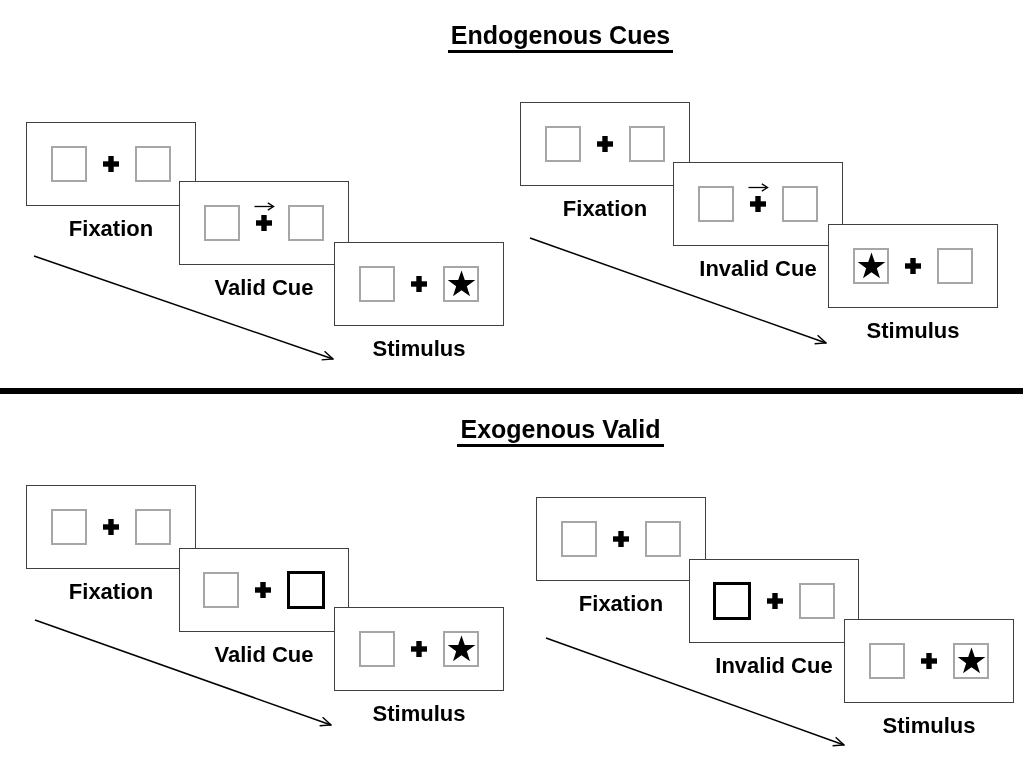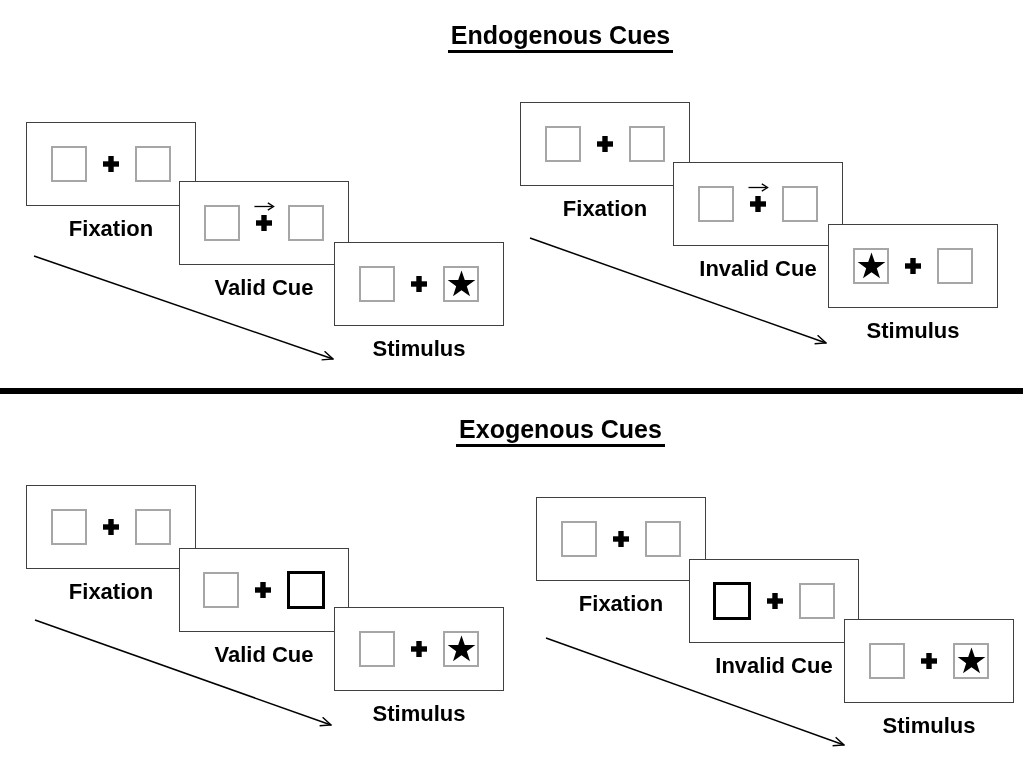--- a/index.html
+++ b/index.html
@@ -41,21 +41,21 @@
       <path d="M1,1 L11.5,5.5 L1,10" fill="none" stroke="#000" stroke-width="1.4"></path>
     </marker>
   </defs>
 </svg>
 
 <div class="section-title" style="top: 21px;">
   <span class="underlined">Endogenous Cues</span>
 </div>
 
 <div class="section-title" style="top: 415px;">
-  <span class="underlined">Exogenous Cues</span>
+  <span class="underlined">Exogenous Valid</span>
 </div>
 
 <div class="divider" style="top: 388px; height: 6px;"></div>
 
 <div id="diagram">
     <svg class="seq-arrow" width="321" height="125" style="left: 26px; top: 248px;">
       <line x1="8" y1="8" x2="307" y2="111" stroke="#000000" stroke-width="1.5" marker-end="url(#ah)"></line>
     </svg>
     <div class="panel" style="left: 26px; top: 122px; width: 170px; height: 84px; z-index: 1;">
       <div class="sq"></div>

